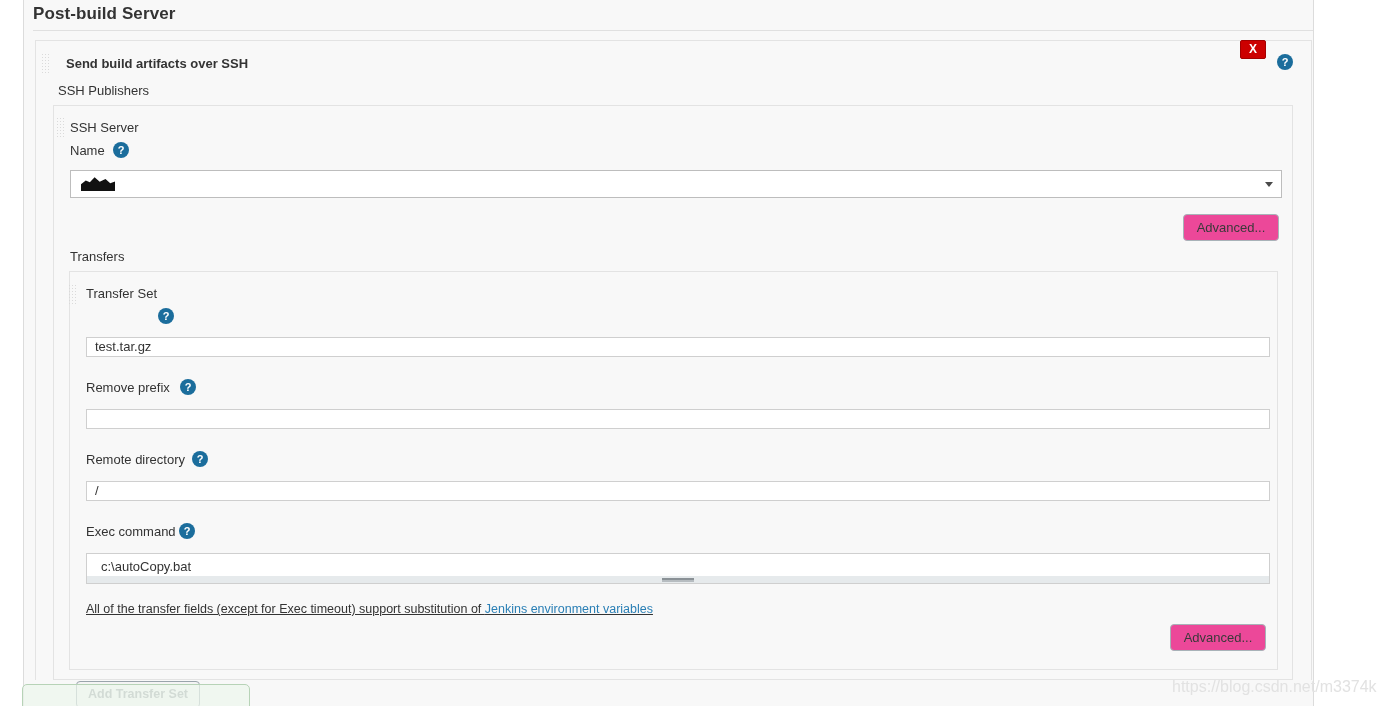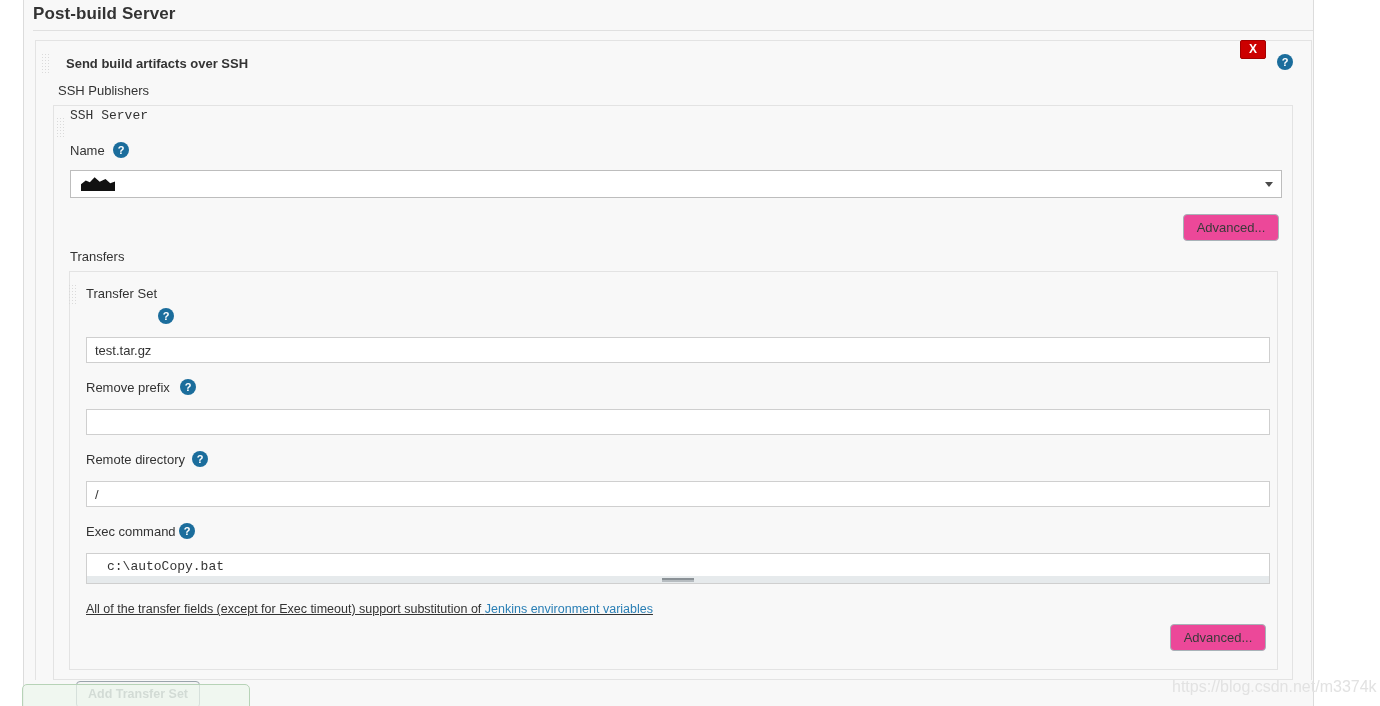--- a/index.html
+++ b/index.html
@@ -151,21 +151,21 @@
   
   .txt {
     position: absolute;
     box-sizing: border-box;
     border: 1px solid #cfcfcf;
     background: #ffffff;
     font-family: "Liberation Sans", sans-serif;
     font-size: 13px;
     color: #333;
     padding: 0 8px;
-    height: 26px;
+    height: 20px;
     line-height: 24px;
     outline: none;
   }
   .select-box {
     position: absolute;
     box-sizing: border-box;
     border: 1px solid #bdbdbd;
     background: #ffffff;
     height: 28px;
     cursor: pointer;
@@ -187,24 +187,24 @@
     height: 0;
     border-left: 4px solid transparent;
     border-right: 4px solid transparent;
     border-top: 5px solid #4a4a4a;
   }
   .area {
     position: absolute;
     box-sizing: border-box;
     border: 1px solid #cfcfcf;
     background: #ffffff;
-    font-family: Liberation Mono, monospace;
-    font-size: 13px;
-    color: #333;
-    padding: 5px 8px 0 20px;
+    font-family: Liberation Sans, sans-serif;
+    font-size: 13px;
+    color: #333;
+    padding: 5px 8px 0 14px;
     resize: none;
     outline: none;
     overflow: hidden;
   }
   .area-grip {
     position: absolute;
     box-sizing: border-box;
     background: #e6eaec;
     border-left: 1px solid #cfcfcf;
     border-right: 1px solid #cfcfcf;
@@ -312,21 +312,21 @@
   <div class="block-title" style="left:66px; top:56px;">Send build artifacts over SSH</div>
 
   <div class="del-btn">X</div>
 
   <span class="help help-abs" style="left:1277px; top:54px;">?</span>
 
   <div class="sub-label" style="left:58px; top:83px;">SSH Publishers</div>
 
   <div class="nest-box" style="left:53px; top:105px; width:1240px; height:575px;"></div>
   <div class="grip" style="left:56px; top:117px;"></div>
-  <div class="sub-label" style="left:70px; top:108px;font-family:Liberation Mono, monospace;">SSH Server</div>
+  <div class="sub-label" style="left:70px; top:120px;">SSH Server</div>
 
   <div class="sub-label" style="left:70px; top:143px;">Name</div>
   <span class="help help-abs" style="left:113px; top:142px;">?</span>
 
   <div class="select-box" style="left:70px; top:170px; width:1212px;">
     <div class="select-val"></div>
     <div class="select-arrow"></div>
   </div>
 
   <div class="btn" style="left:1183px; top:214px; width:96px; height:27px; line-height:25px;">Advanced...</div>

